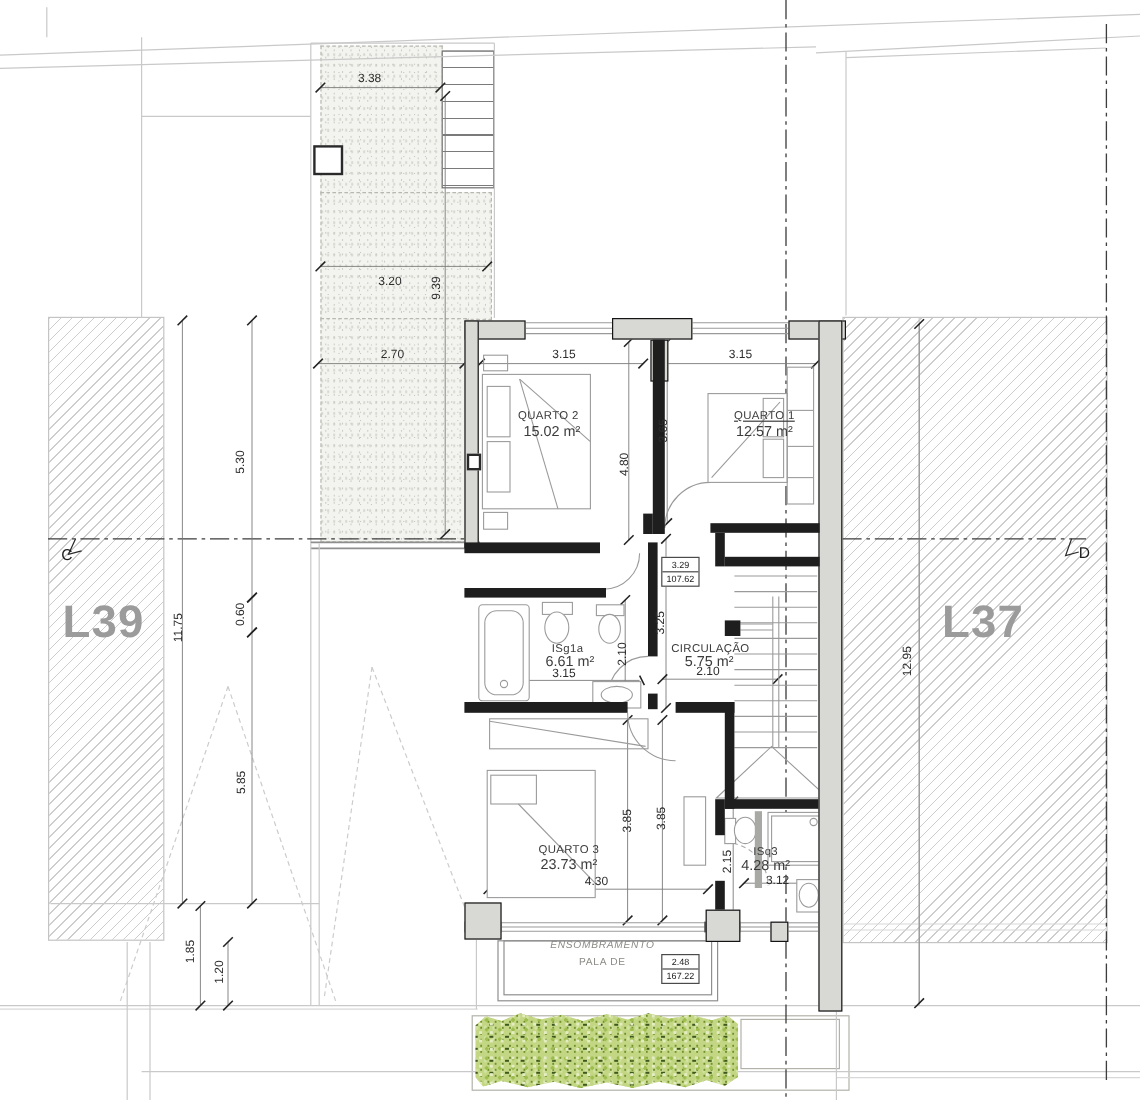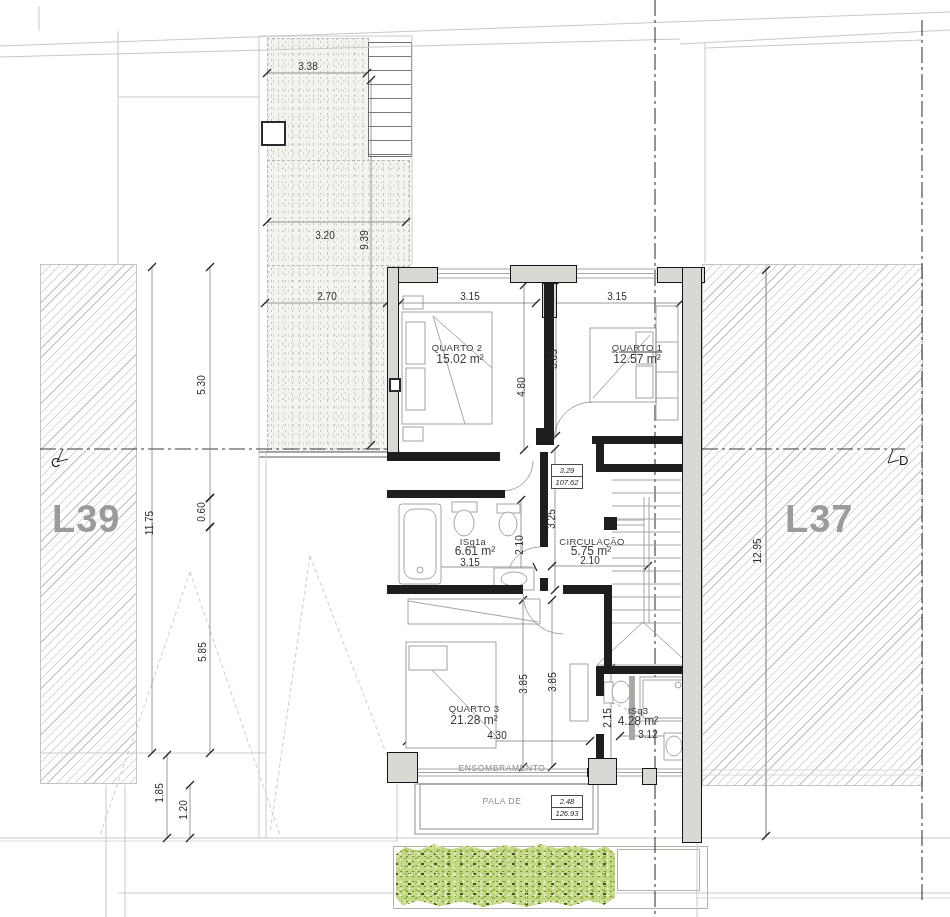--- a/index.html
+++ b/index.html
@@ -24,21 +24,21 @@
   .lot-label{position:absolute;z-index:2;font-size:38px;font-weight:600;color:#9b9b9b;letter-spacing:1px;}
   .sec-label{position:absolute;z-index:6;font-size:13px;color:#1c1c1c;}
   .dim{position:absolute;z-index:6;font-size:10px;color:#2e2e2e;white-space:nowrap;
        transform:translate(-50%,-50%);background:transparent;}
   .dim.v{transform:translate(-50%,-50%) rotate(-90deg);}
   .room-name{position:absolute;z-index:6;font-size:9.5px;color:#3c3c3c;white-space:nowrap;
        transform:translate(-50%,-50%);letter-spacing:0.3px;}
   .room-area{position:absolute;z-index:6;font-size:12px;color:#3c3c3c;white-space:nowrap;
        transform:translate(-50%,-50%);}
   .lvl-box{position:absolute;z-index:7;width:32px;background:#fff;border:1px solid #4a4a4a;box-sizing:border-box;}
-  .lvl-box .cell{font-size:7.5px;color:#222;text-align:center;line-height:11px;height:11px;font-style:italic;}
+  .lvl-box .cell{font-size:7.5px;color:#222;text-align:center;line-height:11px;height:11px;}
   .lvl-box .cell + .cell{border-top:1px solid #4a4a4a;text-align:center;}
   .pala-text{position:absolute;z-index:6;font-size:8.5px;color:#8a8a86;letter-spacing:0.6px;
        transform:translate(-50%,-50%);white-space:nowrap;}
   .hedge{position:absolute;z-index:5;
     background-color:#c3d684;
     background-image:
       radial-gradient(#e4edc2 1.5px,transparent 1.6px),
       radial-gradient(#9dbd4e 1.7px,transparent 1.8px),
       radial-gradient(#3d581c 1.5px,transparent 1.6px),
       radial-gradient(#708f2d 1.1px,transparent 1.2px),
@@ -272,25 +272,25 @@
 
   <div class="sec-label" style="left:51px;top:455px;">C</div>
   <div class="sec-label" style="left:899px;top:453px;">D</div>
 
   <div class="lvl-box" style="left:551px;top:464px;">
     <div class="cell">3.29</div>
     <div class="cell">107.62</div>
   </div>
   <div class="lvl-box" style="left:551px;top:795px;">
     <div class="cell">2.48</div>
-    <div class="cell">126.93</div>
+    <div class="cell">167.22</div>
   </div>
 
   <div class="pala-text" style="left:502px;top:801px;">PALA DE</div>
-  <div class="pala-text" style="left:502px;top:768px;">ENSOMBRAMENTO</div>
+  <div class="pala-text" style="left:502px;top:787px;font-style:italic;">ENSOMBRAMENTO</div>
 
   <div class="planter" style="left:393px;top:846px;width:315px;height:63px;"></div>
   <div class="planter" style="left:617px;top:849px;width:83px;height:42px;"></div>
   <div class="hedge" style="left:396px;top:843px;width:219px;height:65px;"></div>
 <div class="wall-ext" style="left: 387px; top: 267px; width: 51px; height: 16px;"></div>
     <div class="wall-ext" style="left: 387px; top: 267px; width: 12px; height: 190px;"></div>
     <div class="wall-ext" style="left: 510px; top: 265px; width: 67px; height: 18px;"></div>
     <div class="wall-ext" style="left: 542px; top: 283px; width: 15px; height: 35px;"></div>
     <div class="wall-ext" style="left: 657px; top: 267px; width: 48px; height: 16px;"></div>
     <div class="wall-ext" style="left: 682px; top: 267px; width: 20px; height: 576px;"></div>
@@ -342,16 +342,16 @@
     <div class="dim v" style="left: 757px; top: 551px;">12.95</div>
     <div class="room-name" style="left: 457px; top: 347px;">QUARTO 2</div>
     <div class="room-area" style="left: 460px; top: 359px;">15.02 m²</div>
     <div class="room-name" style="left: 637px; top: 347px; text-decoration: underline;">QUARTO 1</div>
     <div class="room-area" style="left: 637px; top: 359px;">12.57 m²</div>
     <div class="room-name" style="left: 473px; top: 541px;">ISg1a</div>
     <div class="room-area" style="left: 475px; top: 551px;">6.61 m²</div>
     <div class="room-name" style="left: 592px; top: 541px;">CIRCULAÇÃO</div>
     <div class="room-area" style="left: 591px; top: 551px;">5.75 m²</div>
     <div class="room-name" style="left: 474px; top: 708px;">QUARTO 3</div>
-    <div class="room-area" style="left: 474px; top: 720px;">21.28 m²</div>
+    <div class="room-area" style="left: 474px; top: 720px;">23.73 m²</div>
     <div class="room-name" style="left: 638px; top: 710px;">ISq3</div>
     <div class="room-area" style="left: 638px; top: 721px;">4.28 m²</div>
   </div>
 
 </body></html>

